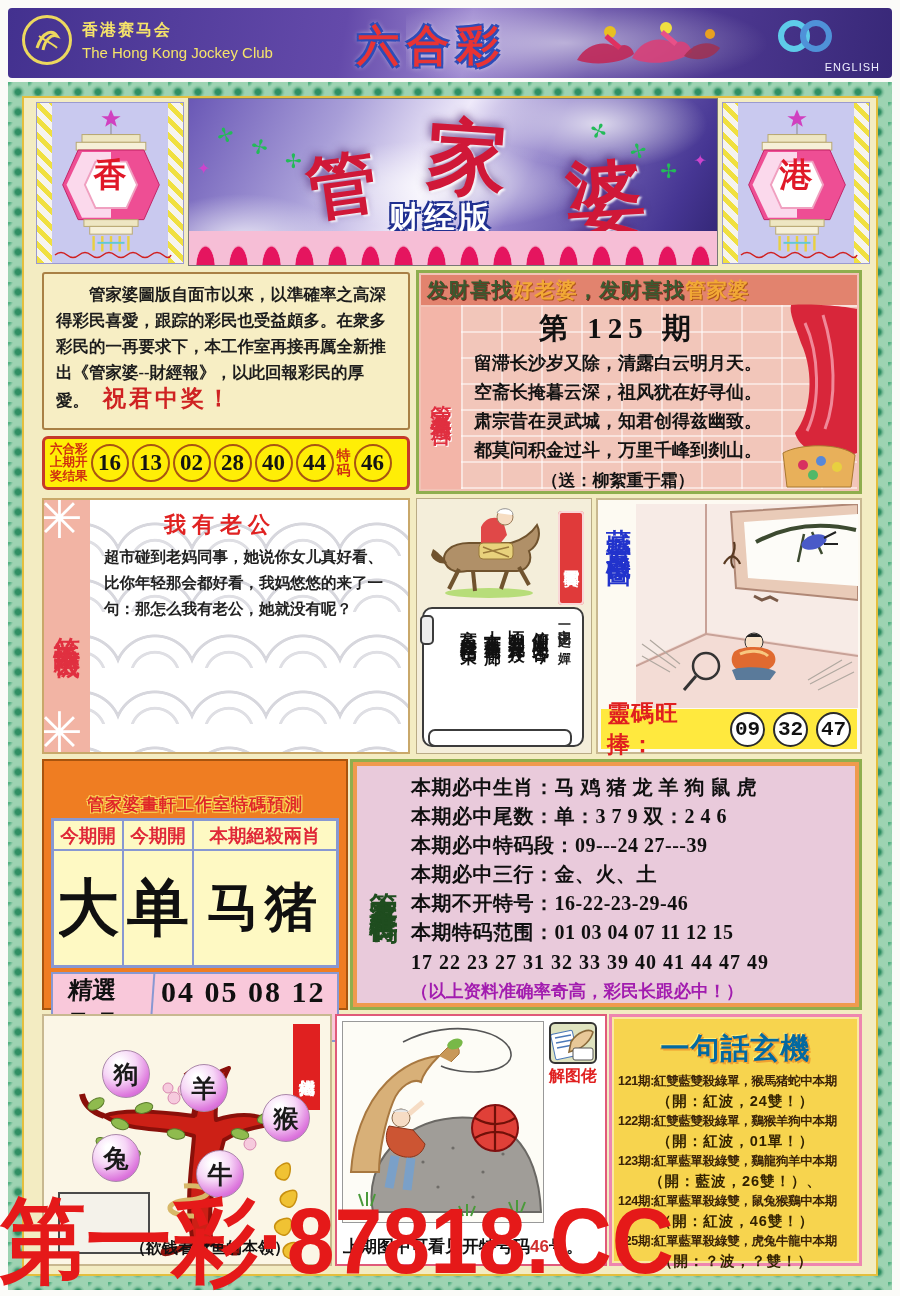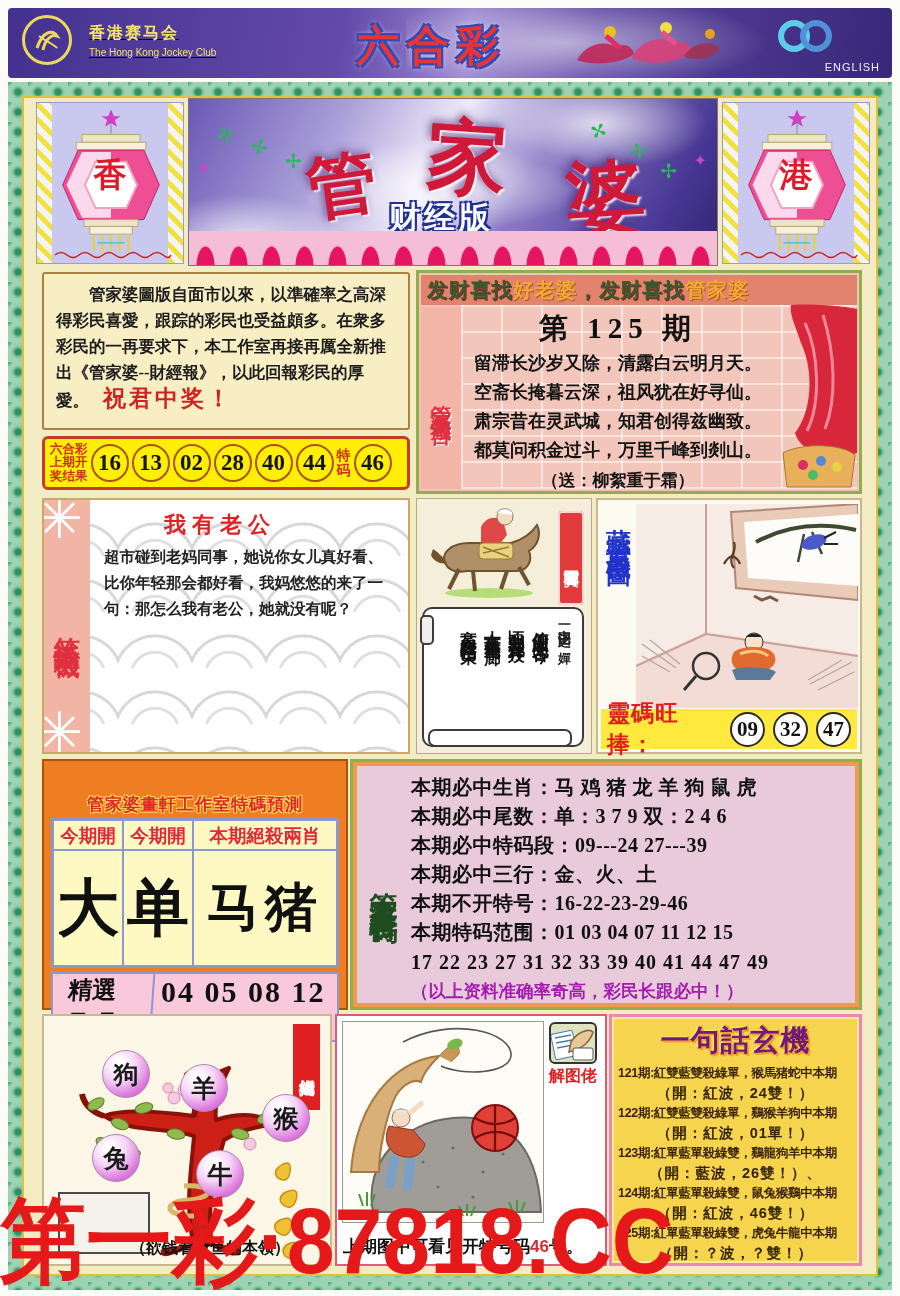--- a/index.html
+++ b/index.html
@@ -6,25 +6,25 @@
   *{box-sizing:border-box;}
   .page{position:relative;width:900px;height:1296px;margin:0 auto;background:#fbfbf8;overflow:hidden;
         font-family:"Liberation Sans",sans-serif;}
 
   
   .topbar{position:absolute;left:8px;top:8px;width:884px;height:70px;border-radius:4px;
     background:linear-gradient(100deg,#43318f 0%,#644aaa 38%,#9b86cf 52%,#5a42a0 66%,#382878 100%);
     overflow:hidden;}
   .topbar .glow{position:absolute;left:45%;top:-30%;width:45%;height:160%;
     background:radial-gradient(ellipse at 40% 50%,rgba(255,255,255,.55),rgba(255,255,255,0) 60%);}
-  .hkjc{position:absolute;left:14px;top:7px;display:flex;align-items:center;gap:17px;text-decoration:underline;}
+  .hkjc{position:absolute;left:14px;top:7px;display:flex;align-items:center;gap:10px;}
   .hkjc-ring{width:50px;height:50px;border-radius:50%;border:3px solid #ecd85e;position:relative;}
   .hkjc-ring svg{position:absolute;left:4px;top:4px;}
   .club-cn{color:#f6e46a;font-size:16px;font-weight:bold;letter-spacing:2px;}
-  .club-en{color:#f6e46a;font-size:10px;margin-top:3px;}
+  .club-en{color:#f6e46a;font-size:15px;margin-top:3px;}
   .lotto-title{position:absolute;left:50%;top:10px;transform:translateX(-62%);
     font-family:"Liberation Serif",serif;font-size:42px;font-weight:900;color:#e83434;letter-spacing:8px;
     text-shadow:2px 2px 0 #2e4cb8,-2px -2px 0 #2e4cb8,2px -2px 0 #2e4cb8,-2px 2px 0 #2e4cb8,0 0 6px #fff;}
   .race-art{position:absolute;right:160px;top:4px;}
   .rings{position:absolute;right:44px;top:12px;width:70px;height:36px;}
   .rings i{position:absolute;width:32px;height:32px;border-radius:50%;border:6px solid #5ecbe9;}
   .rings i:last-child{left:22px;border-color:#4f92d8;}
   .english{position:absolute;right:12px;bottom:5px;color:#f0f0ff;font-size:11px;letter-spacing:1px;cursor:pointer;padding-left:26px;}
 
   
@@ -121,21 +121,21 @@
 
   
   .hidden{left:572px;top:400px;width:266px;height:256px;background:#fdfaf2;border:2px solid #c8b890;}
   .hidden-side{position:absolute;left:4px;top:8px;writing-mode:vertical-rl;text-orientation:upright;
     font-family:"Liberation Serif",serif;font-size:25px;font-weight:900;color:#2233cc;letter-spacing:9px;}
   .hidden-art{position:absolute;left:38px;top:4px;right:4px;bottom:46px;}
   .code-strip{position:absolute;left:3px;right:3px;bottom:3px;height:40px;background:#ffe93e;
     display:flex;align-items:center;gap:8px;padding:0 6px;}
   .code-label{font-size:23px;font-weight:900;color:#e01f1f;letter-spacing:1px;}
   .code-ball{width:35px;height:35px;border-radius:50%;background:#fff;border:2px solid #2a2a2a;
-    display:flex;align-items:center;justify-content:center;font-family:Liberation Serif, serif;
+    display:flex;align-items:center;justify-content:center;font-family:Liberation Mono, monospace;
     font-size:21px;font-weight:900;color:#111;flex:none;}
 
   
   .pred{left:18px;top:661px;width:306px;height:251px;background:#ef7d22;border:2px solid #a8540e;padding:3px 7px;}
   .pred-title{text-align:center;font-size:17px;font-weight:900;color:#e02828;letter-spacing:1px;white-space:nowrap;
     text-shadow:1px 1px 0 #f8d858,-1px -1px 0 #f8d858,1px -1px 0 #f8d858,-1px 1px 0 #f8d858;margin-top:29px;}
   .pred-t1{margin-top:2px;border:2px solid #8898d2;background:#fef9c3;}
   .pred-t1 .hrow{display:grid;grid-template-columns:70px 70px 1fr;}
   .pred-t1 .hrow div{border:1px solid #8898d2;color:#e02838;font-weight:900;font-size:18.5px;text-align:center;
     height:30px;line-height:30px;white-space:nowrap;}
@@ -177,21 +177,21 @@
   .pict{left:311px;top:916px;width:272px;height:252px;background:#fff;border:2px solid #e05a7a;}
   .pict-art{position:absolute;left:5px;top:5px;width:202px;height:202px;border:1px solid #999;background:#fdfcf6;}
   .pict-side{position:absolute;right:3px;top:6px;width:58px;text-align:center;}
   .pict-icon{width:48px;height:42px;margin:0 auto;border:2px solid #333;border-radius:6px;background:#dfe3c0;position:relative;overflow:hidden;}
   .pict-label{margin-top:2px;color:#e02020;font-size:16px;font-weight:900;}
   .pict-cap{position:absolute;left:6px;bottom:6px;font-size:17px;font-weight:900;color:#111;white-space:nowrap;}
   .pict-cap .num{color:#d03030;}
 
   
   .osent{left:585px;top:916px;width:253px;height:252px;background:#f7d44e;border:3px solid #ee86b0;box-shadow:inset 0 0 0 2px #fbe9a0;}
-  .os-title{margin-top:4px;text-align:center;font-size:29px;font-weight:900;color:#701a75;letter-spacing:1px;
+  .os-title{margin-top:12px;text-align:center;font-size:29px;font-weight:900;color:#0369a1;letter-spacing:1px;
     font-family:"Liberation Serif",serif;
     text-shadow:2px 2px 0 #f0a030,-1px -1px 0 #fff27a,1px -1px 0 #f0a030,-1px 1px 0 #f0a030;}
   .os-list{padding:2px 6px 0 6px;}
   .os-main{font-size:12.5px;font-weight:900;color:#3a2208;line-height:20px;white-space:nowrap;letter-spacing:-.3px;}
   .os-res{font-size:14.5px;font-weight:900;color:#332200;line-height:20px;text-align:center;letter-spacing:1px;}
 
   
   .watermark{position:absolute;left:0px;top:1184px;width:100%;font-size:86px;font-weight:900;color:#e51919;
     white-space:nowrap;z-index:60;letter-spacing:0px;transform:scaleY(1.08);font-family:"Liberation Sans",sans-serif;}
 </style>

